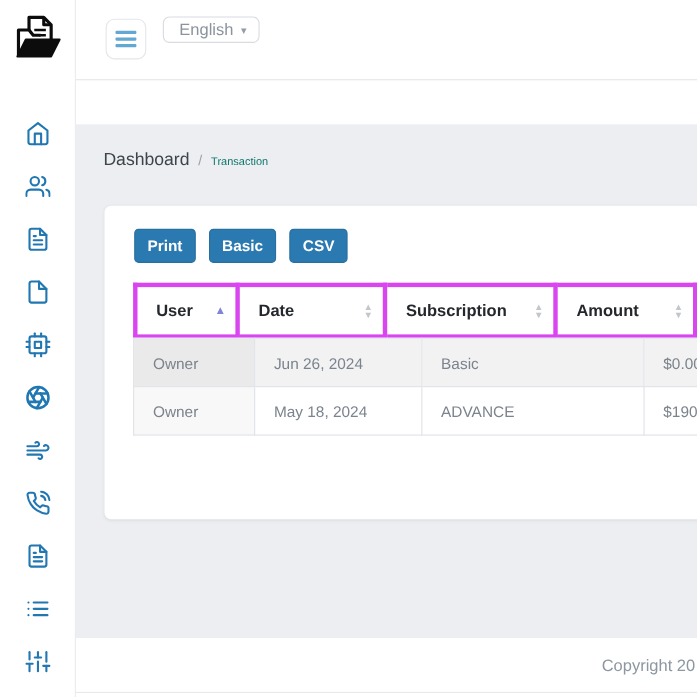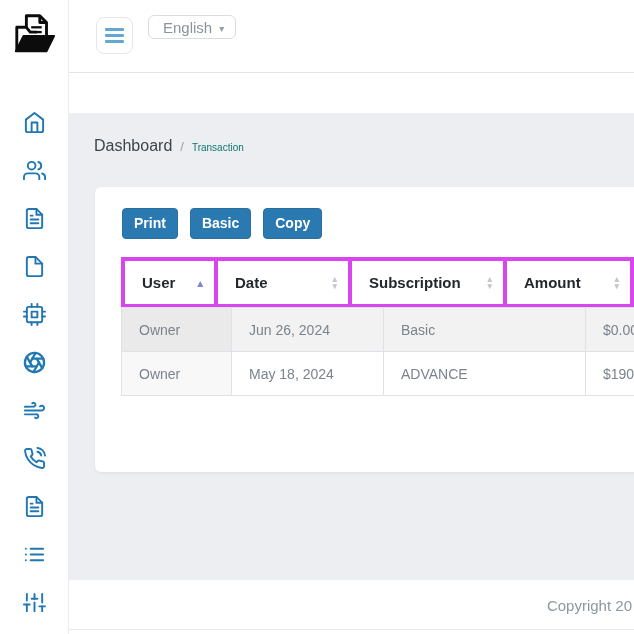--- a/index.html
+++ b/index.html
@@ -197,21 +197,21 @@
   <div class="breadcrumb">
     <span class="bc-main">Dashboard</span>
     <span class="bc-sep">/</span>
     <span class="bc-page">Transaction</span>
   </div>
 
   <section class="card">
     <div class="toolbar">
       <button class="btn">Print</button>
       <button class="btn">Basic</button>
-      <button class="btn">Copy</button>
+      <button class="btn">CSV</button>
     </div>
 
     <div class="tablezone">
 
       <table class="t-head" style="width:509px">
         <colgroup>
             <col style="width:93px">
             <col style="width:134px">
             <col style="width:155px">
             <col style="width:127px">

